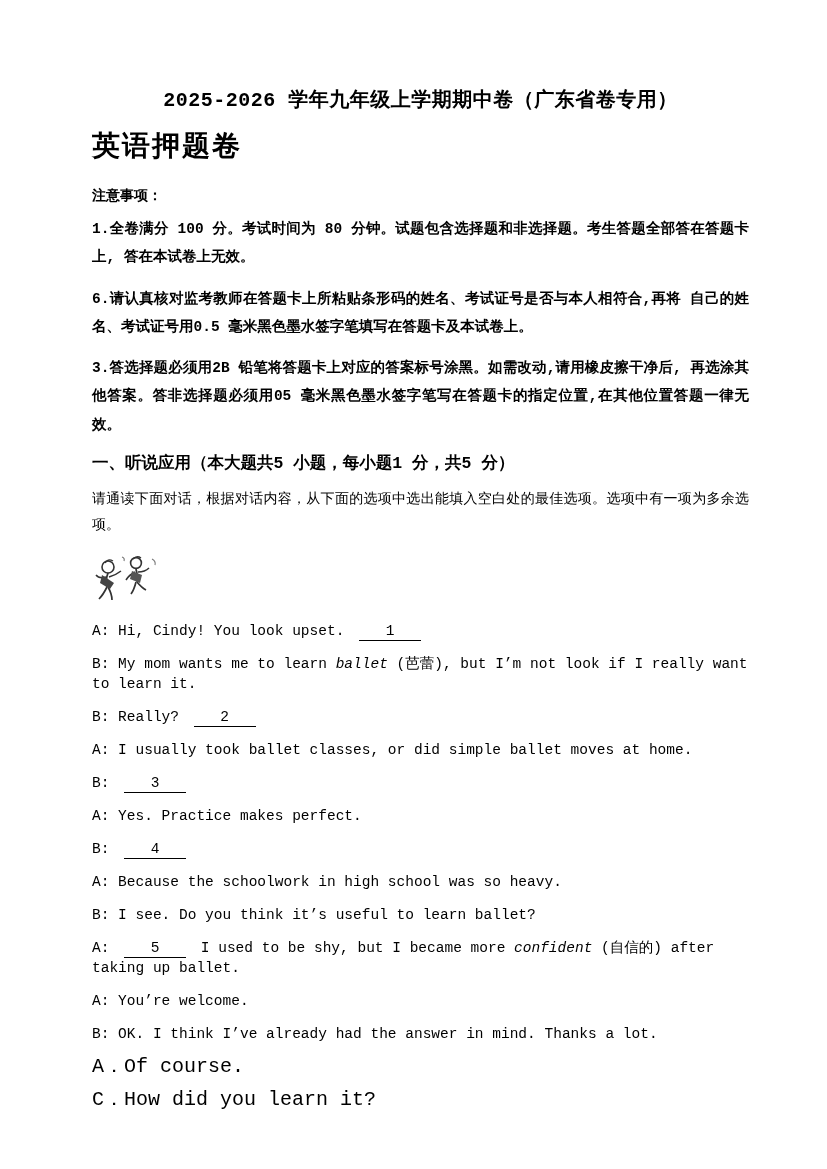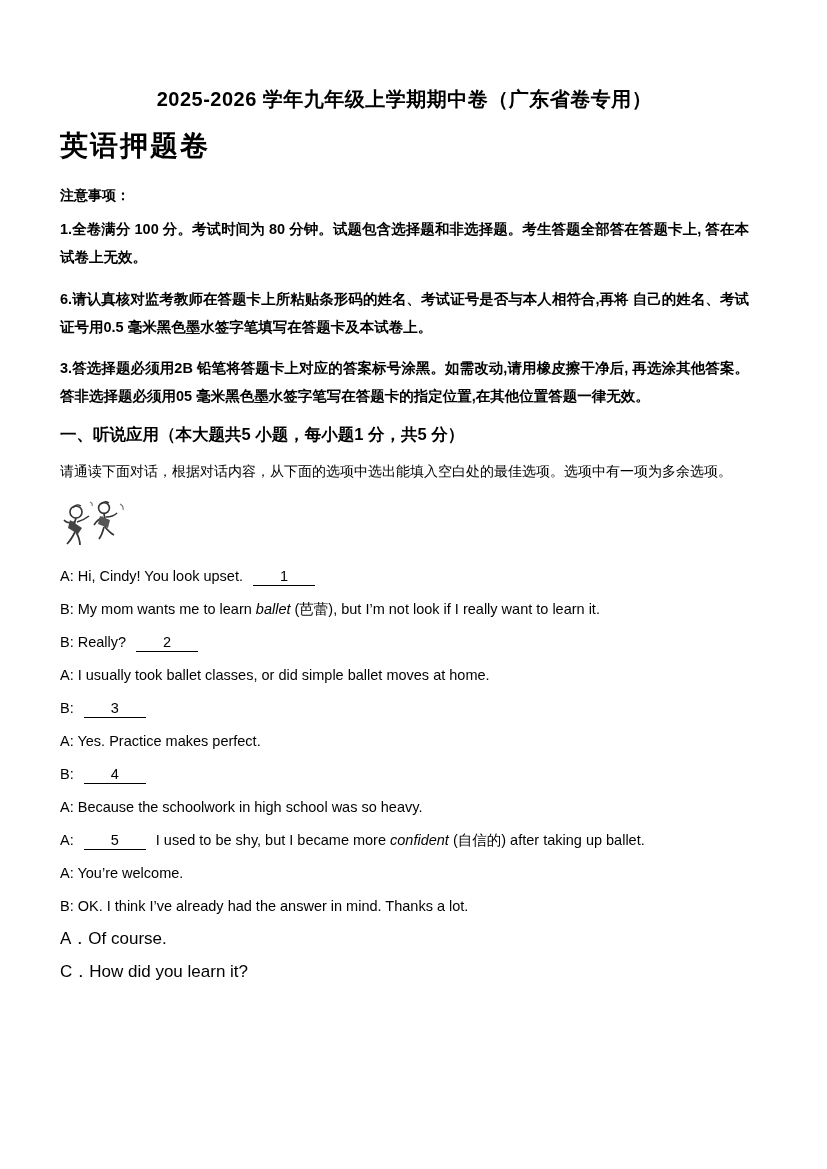--- a/index.html
+++ b/index.html
@@ -1,25 +1,25 @@
 <!DOCTYPE html>
 <html><head>
 <meta charset="utf-8">
 <style>
   html, body { margin: 0; padding: 0; background: #ffffff; }
   .page {
     width: 827px;
     height: 1169px;
     background: #ffffff;
     color: #000;
-    font-family: Liberation Sans, sans-serif;
+    font-family: Liberation Mono, monospace;
     position: relative;
     overflow: hidden;
     box-sizing: border-box;
-    padding: 86px 78px 30px 60px;
+    padding: 86px 78px 30px 92px;
   }
   .title1 {
     text-align: center;
     font-size: 20px;
     font-weight: bold;
     margin: 0 0 14px 0;
     letter-spacing: 0.5px;
   }
   .title2 {
     font-size: 28px;
@@ -67,21 +67,21 @@
     min-width: 56px;
     text-align: center;
     border-bottom: 1.4px solid #000;
     padding: 0 3px 0 3px;
     margin: 0 6px;
     line-height: 17px;
   }
   .it { font-style: italic; }
   .options { margin-top: 4px; }
   .option-line {
-    font-size: 17px;
+    font-size: 20px;
     line-height: 20px;
     margin: 0 0 13px 0;
   }
 </style>
 </head>
 <body>
 
 <div class="page">
 
   <h1 class="title1">2025-2026 学年九年级上学期期中卷（广东省卷专用）</h1>
@@ -125,20 +125,21 @@
 
   <div id="dialogue">
       <p class="dlg-line"><span>A: Hi, Cindy!  You look upset. </span><span class="blank">1</span></p>
       <p class="dlg-line"><span>B: My mom wants me to learn </span><span class="it">ballet</span><span> (芭蕾), but I’m not look if I really want to learn it.</span></p>
       <p class="dlg-line"><span>B: Really? </span><span class="blank">2</span></p>
       <p class="dlg-line"><span>A: I usually took ballet classes, or did simple ballet moves at home.</span></p>
       <p class="dlg-line"><span>B: </span><span class="blank">3</span></p>
       <p class="dlg-line"><span>A: Yes. Practice makes perfect.</span></p>
       <p class="dlg-line"><span>B: </span><span class="blank">4</span></p>
       <p class="dlg-line"><span>A: Because the schoolwork in high school was so heavy.</span></p>
+      <p class="dlg-line"><span>B: I see. Do you think it’s useful to learn ballet?</span></p>
       <p class="dlg-line"><span>A: </span><span class="blank">5</span><span> I used to be shy, but I became more </span><span class="it">confident</span><span> (自信的) after taking up ballet.</span></p>
       <p class="dlg-line"><span>A: You’re welcome.</span></p>
       <p class="dlg-line"><span>B: OK. I think I’ve already had the answer in mind.  Thanks a lot.</span></p>
     </div>
 
   <div id="options" class="options">
       <p class="option-line">A．Of course.</p>
       <p class="option-line">C．How did you learn it?</p>
     </div>
 

